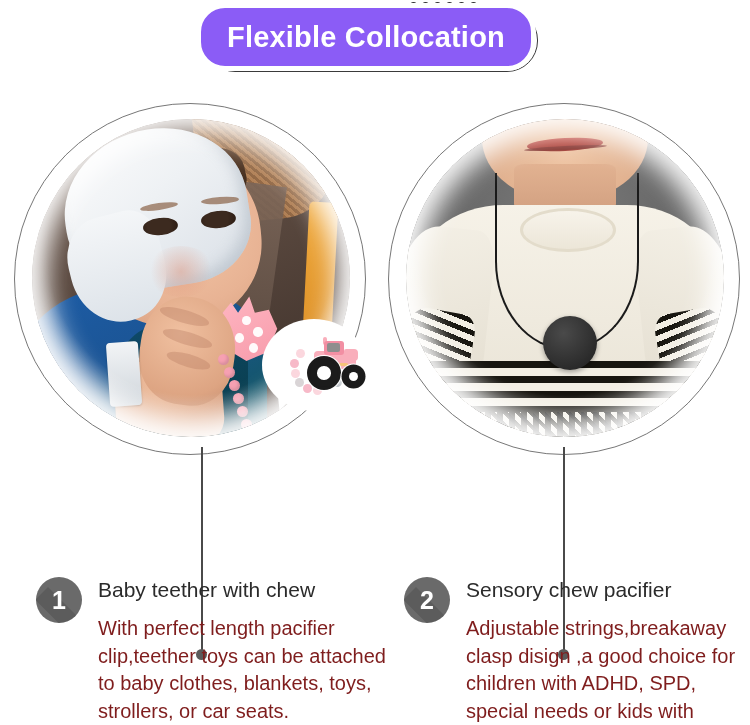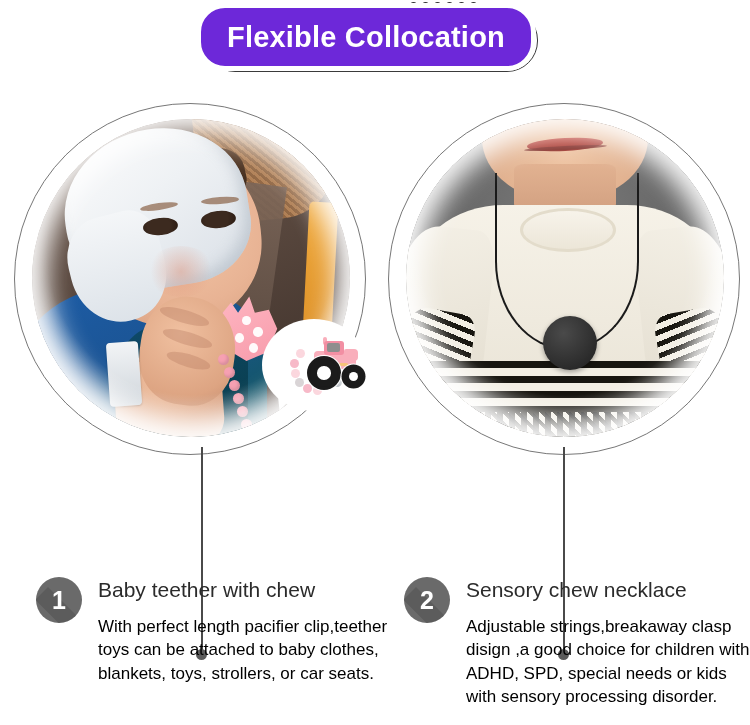--- a/index.html
+++ b/index.html
@@ -13,21 +13,21 @@
   
   .dots{position:absolute;left:410px;top:2px;display:flex;gap:5px;}
   .dots i{display:block;width:7px;height:7px;border-radius:50%;background:#2e2e2e;}
 
   .title-outline{
     position:absolute;left:204px;top:9px;width:332px;height:61px;
     border:1.6px solid #3a3a3a;border-radius:31px;background:transparent;
   }
   .title-pill{
     position:absolute;left:196px;top:3px;width:330px;height:58px;
-    background:#6d28d9;border-radius:29px;
+    background:#8b5cf6;border-radius:29px;
     border:5px solid #ffffff;
     display:flex;align-items:center;justify-content:center;
   }
   .title-pill span{
     color:#ffffff;font-size:29px;font-weight:bold;letter-spacing:.2px;
     white-space:nowrap;line-height:1;
   }
 
   
   .panel{position:absolute;top:97px;width:372px;height:380px;}
@@ -208,21 +208,21 @@
     position:absolute;left:12px;top:10px;width:70px;height:18px;
     background:rgba(0,0,0,.13);transform:rotate(45deg);transform-origin:0 0;
   }
   .numbadge span{position:relative;color:#fff;font-size:25px;font-weight:bold;line-height:1;}
   .block h3{
     margin:0;position:absolute;left:62px;top:4px;
     font-size:21px;font-weight:normal;color:#2b2b2b;line-height:1.2;white-space:nowrap;
   }
   .block p{
     margin:0;position:absolute;left:62px;top:42px;width:290px;
-    font-size:17px;color:#000000;line-height:1.38;
+    font-size:20px;color:#7f1d1d;line-height:1.38;
   }
 </style>
 </head>
 <body>
 
 <div id="stage">
 
   <div class="dots">
     <i></i>
     <i></i>
@@ -345,17 +345,17 @@
     </div>
     <h3>Baby teether with chew</h3>
     <p>With perfect length pacifier clip,teether toys can be attached to baby clothes, blankets, toys, strollers, or car seats.</p>
   </div>
 
   <div class="block right">
     <div class="numbadge">
       <div class="shadow"></div>
       <span>2</span>
     </div>
-    <h3>Sensory chew necklace</h3>
+    <h3>Sensory chew pacifier</h3>
     <p>Adjustable strings,breakaway clasp disign ,a good choice for children with ADHD, SPD, special needs or kids with sensory processing disorder.</p>
   </div>
 
 </div>
 
 </body></html>

